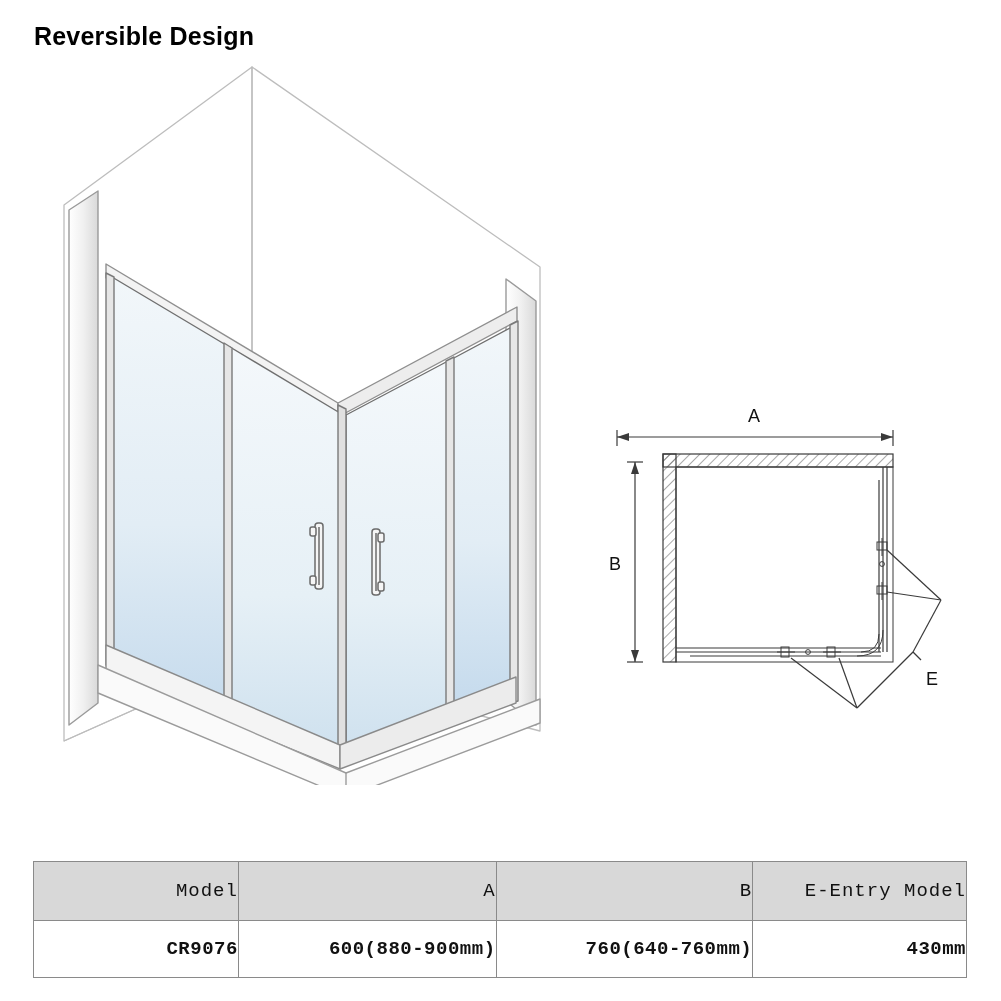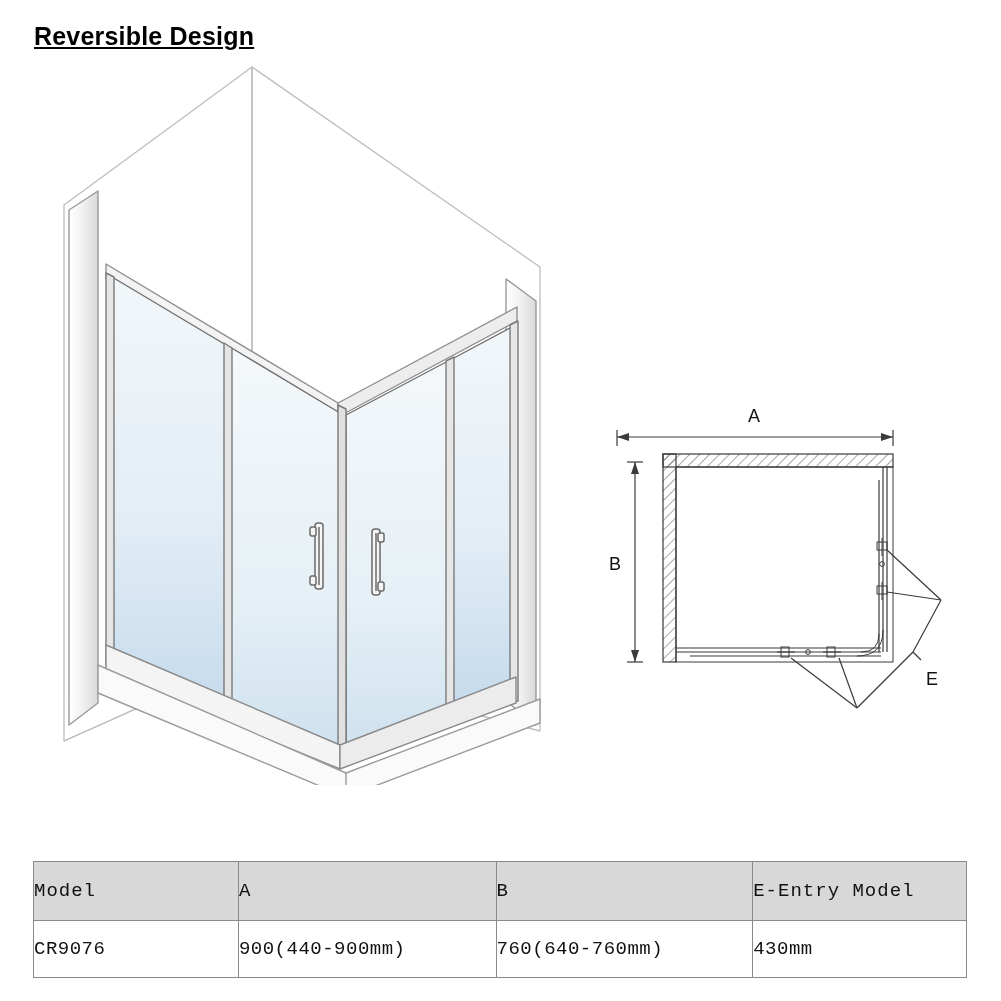--- a/index.html
+++ b/index.html
@@ -15,21 +15,20 @@
     overflow: hidden;
   }
   #page-title {
     position: absolute;
     left: 34px;
     top: 22px;
     font-size: 25px;
     font-weight: bold;
     color: #000000;
     letter-spacing: 0.2px;
-    text-decoration: underline;
   }
   #iso-drawing {
     position: absolute;
     left: 20px;
     top: 45px;
     width: 580px;
     height: 740px;
   }
   #plan-drawing {
     position: absolute;
@@ -41,35 +40,35 @@
   #spec-table {
     position: absolute;
     left: 33px;
     top: 861px;
     width: 934px;
     border-collapse: collapse;
     font-family: "Liberation Mono", monospace;
   }
   #spec-table th, #spec-table td {
     border: 1px solid #8a8a8a;
-    text-align: left;
+    text-align: right;
     font-size: 19px;
     color: #111111;
     padding: 0;
   }
   #spec-table thead th {
     background: #d8d8d8;
     height: 58px;
     font-weight: normal;
     letter-spacing: 1px;
   }
   #spec-table tbody td {
     background: #ffffff;
     height: 56px;
-    font-weight: normal;
+    font-weight: bold;
     letter-spacing: 0.5px;
   }
   .col-model { width: 205px; }
   .col-a { width: 258px; }
   .col-b { width: 257px; }
   .col-e { width: 214px; }
 </style>
 </head>
 <body>
 
@@ -224,18 +223,18 @@
     <tr>
       <th class="col-model">Model</th>
       <th class="col-a">A</th>
       <th class="col-b">B</th>
       <th class="col-e">E-Entry Model</th>
     </tr>
   </thead>
   <tbody>
     <tr>
       <td>CR9076</td>
-      <td>900(440-900mm)</td>
+      <td>600(880-900mm)</td>
       <td>760(640-760mm)</td>
       <td>430mm</td>
     </tr>
   </tbody>
 </table>
 
 </body></html>

